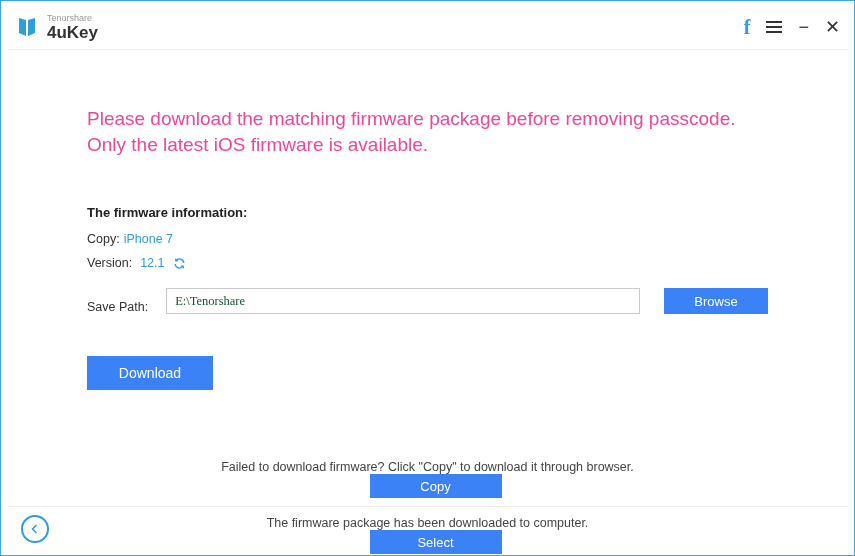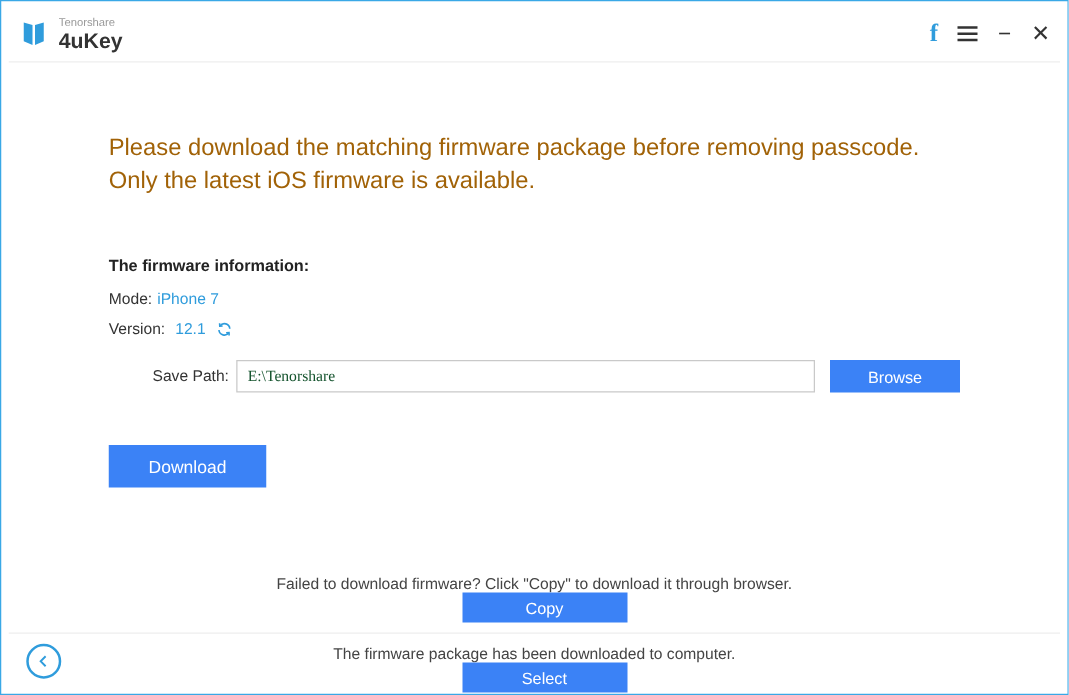--- a/index.html
+++ b/index.html
@@ -36,30 +36,30 @@
   .title-icons .fb { color:#2f9cdc; font-size:20px; font-weight:bold; font-family: Georgia, serif; }
   .title-icons .menu-lines { width:16px; display:flex; flex-direction:column; gap:3px; cursor:pointer;}
   .title-icons .menu-lines span { height:2px; background:#333; display:block; }
   .title-icons .win-btn { font-size:18px; color:#333; cursor:pointer; line-height:1; }
   .divider { height:1px; background:#eee; margin:0 6px; }
   .content {
     padding: 56px 86px 0 86px;
   }
   .instruction {
     font-size: 19px;
-    color:#a16207;
+    color:#ec4899;
     line-height:1.35;
     margin-bottom: 48px;
     font-weight:400;
   }
   .fw-label { font-size:13px; font-weight:700; color:#222; margin-bottom:12px;}
   .fw-row { font-size:12.5px; color:#333; margin-bottom:10px; display:flex; align-items:center;}
   .fw-row .val-link { color:#2f9cdc; margin-left:4px; }
   .refresh-icon { margin-left:8px; color:#2f9cdc; display:inline-flex; }
-  .path-row { display:flex; align-items:center; margin-top:18px; gap:0;margin-left:35px;}
+  .path-row { display:flex; align-items:flex-end; margin-top:18px; gap:12px;}
   .path-label { font-size:12.5px; color:#333; margin-right:6px; white-space:nowrap;}
   .path-input {
     flex:1;
     height:26px;
     border:1px solid #c9c9c9;
     padding:0 8px;
     font-size:12.5px;
     color:#14532d;
     outline:none;
     font-family:Liberation Serif, serif;
@@ -120,21 +120,21 @@
   </div>
 
   <div class="divider"></div>
 
   <div class="content">
     <div class="instruction">Please download the matching firmware package before removing passcode. Only the latest iOS firmware is available.</div>
 
     <div class="fw-label">The firmware information:</div>
 
     <div class="fw-row">
-      <span>Mode:</span>
+      <span>Copy:</span>
       <span class="val-link">iPhone 7</span>
     </div>
 
     <div class="fw-row">
       <span>Version:</span>
       <span class="val-link" style="margin-left:8px">12.1</span>
       <span class="refresh-icon">
         <svg width="13" height="13" viewBox="0 0 24 24" fill="none" stroke="#2f9cdc" stroke-width="2.4">
           <path d="M20 11 A8 8 0 0 0 5.5 7"></path>
           <polyline points="5,3 5.2,7.2 9.4,7"></polyline>

